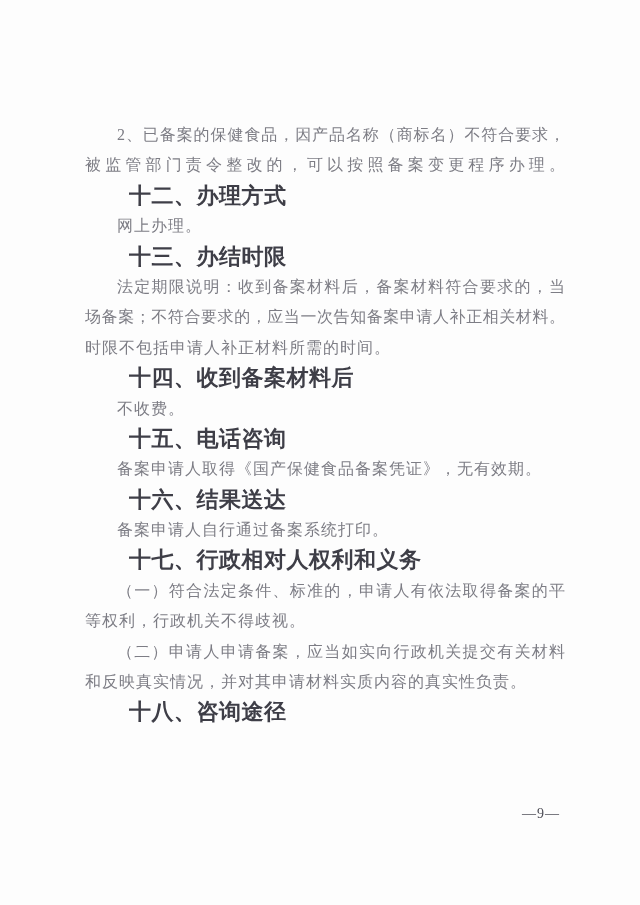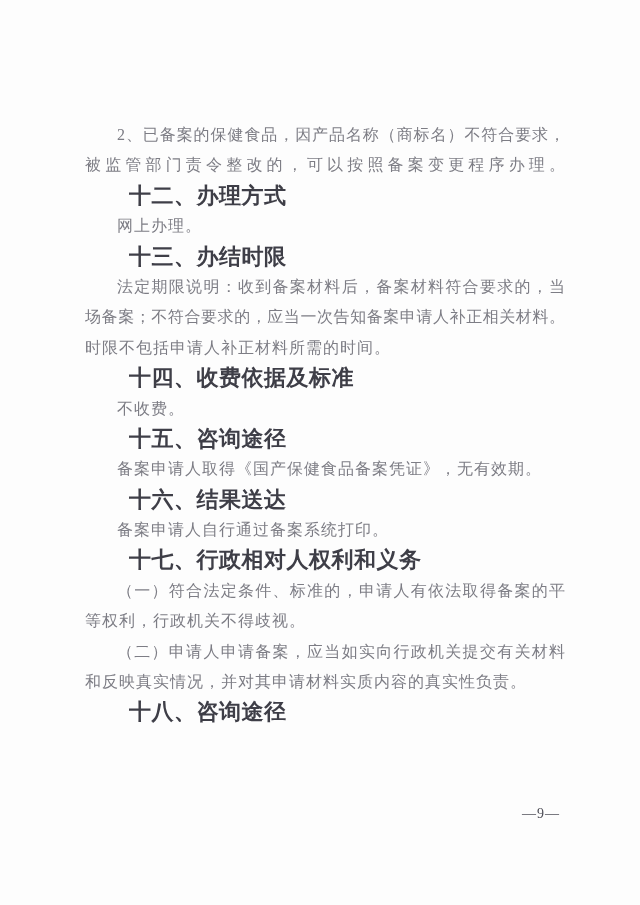--- a/index.html
+++ b/index.html
@@ -62,23 +62,23 @@
 <div class="page">
   <div class="content" id="doc-lines">
       <div class="line indent just">2、已备案的保健食品，因产品名称（商标名）不符合要求，</div>
       <div class="line just">被监管部门责令整改的，可以按照备案变更程序办理。</div>
       <div class="line heading indent">十二、办理方式</div>
       <div class="line indent">网上办理。</div>
       <div class="line heading indent">十三、办结时限</div>
       <div class="line indent just">法定期限说明：收到备案材料后，备案材料符合要求的，当</div>
       <div class="line just">场备案；不符合要求的，应当一次告知备案申请人补正相关材料。</div>
       <div class="line">时限不包括申请人补正材料所需的时间。</div>
-      <div class="line heading indent">十四、收费依据及标准</div>
+      <div class="line heading indent">十四、收到备案材料后</div>
       <div class="line indent">不收费。</div>
-      <div class="line heading indent">十五、咨询途径</div>
+      <div class="line heading indent">十五、电话咨询</div>
       <div class="line indent">备案申请人取得《国产保健食品备案凭证》，无有效期。</div>
       <div class="line heading indent">十六、结果送达</div>
       <div class="line indent">备案申请人自行通过备案系统打印。</div>
       <div class="line heading indent">十七、行政相对人权利和义务</div>
       <div class="line indent just">（一）符合法定条件、标准的，申请人有依法取得备案的平</div>
       <div class="line">等权利，行政机关不得歧视。</div>
       <div class="line indent just">（二）申请人申请备案，应当如实向行政机关提交有关材料</div>
       <div class="line">和反映真实情况，并对其申请材料实质内容的真实性负责。</div>
       <div class="line heading indent">十八、咨询途径</div>
     </div>

